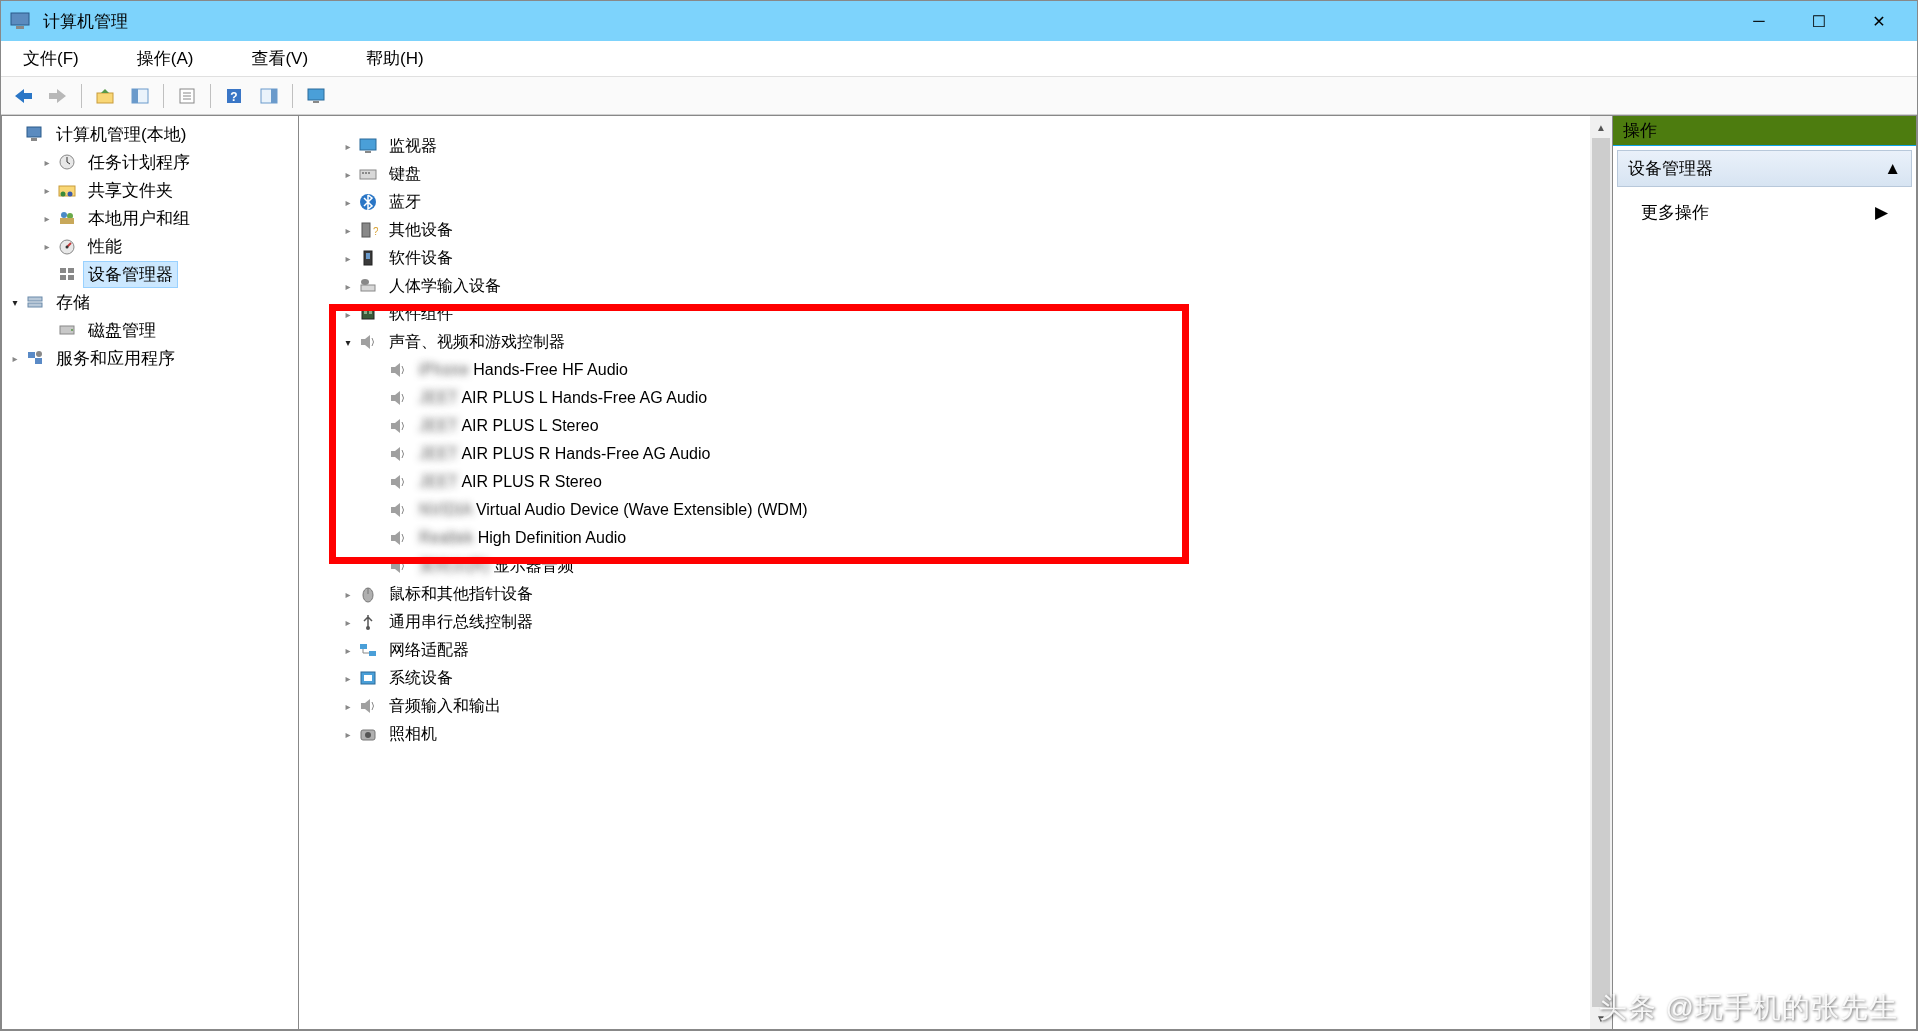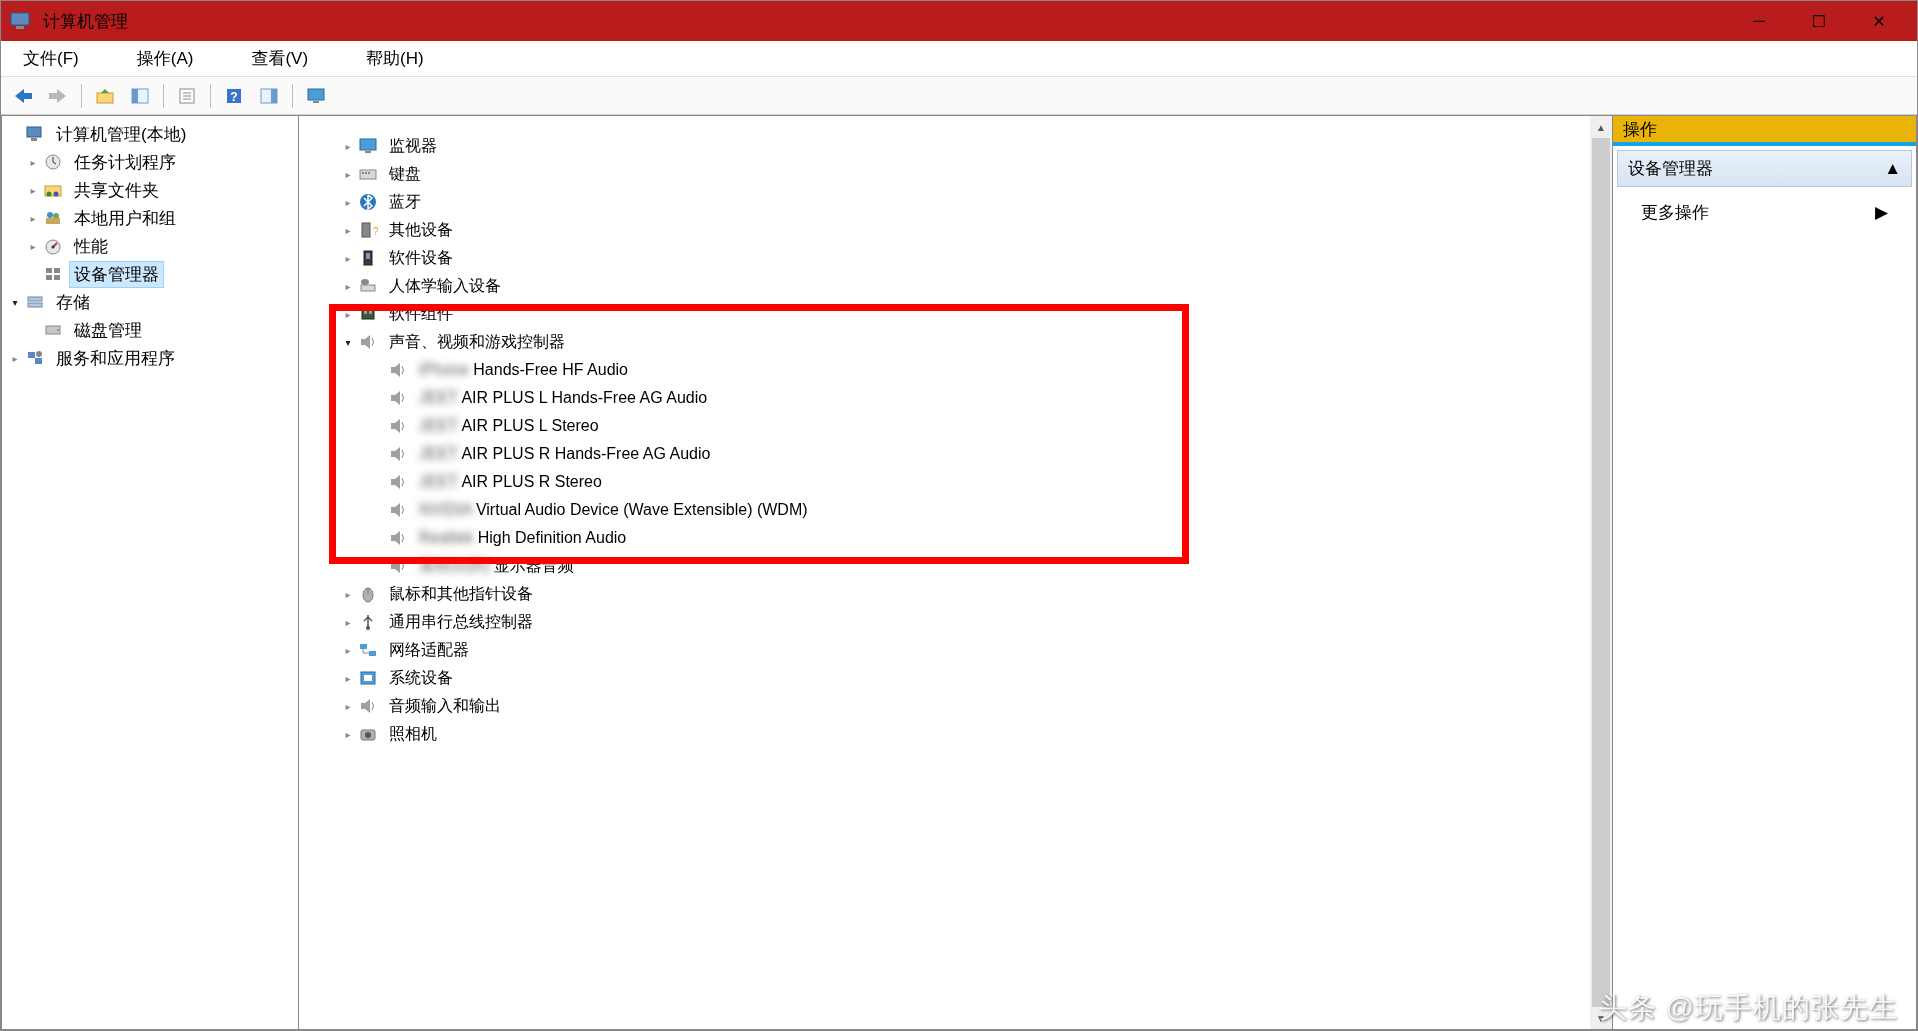--- a/index.html
+++ b/index.html
@@ -1,18 +1,18 @@
 <!DOCTYPE html>
 <html><head>
 <meta charset="utf-8">
 <style>
 * { margin: 0; padding: 0; box-sizing: border-box; }
 body { font-family: "Microsoft YaHei", "Segoe UI", sans-serif; font-size: 16px; background: #fff; overflow: hidden; }
 .window { width: 1918px; height: 1031px; background: #fff; display: flex; flex-direction: column; border: 1px solid #888; }
-.titlebar { height: 40px; display: flex; align-items: center; padding: 0 8px; background: #b91c1c; }
+.titlebar { height: 40px; display: flex; align-items: center; padding: 0 8px; background: #7dd3fc; }
 .titlebar-icon { width: 24px; height: 24px; margin-right: 10px; }
 .titlebar-text { flex: 1; font-size: 17px; }
 .win-controls { display: flex; }
 .win-btn { width: 60px; height: 40px; display: flex; align-items: center; justify-content: center; font-size: 16px; cursor: pointer; }
 .menubar { height: 36px; display: flex; align-items: center; padding: 0 8px; border-bottom: 1px solid #e0e0e0; background: #fff; gap: 30px; }
 .menu-item { padding: 4px 14px; font-size: 17px; cursor: pointer; }
 .toolbar { height: 38px; display: flex; align-items: center; padding: 0 6px; border-bottom: 1px solid #d0d0d0; background: #fafafa; gap: 3px; }
 .tool-btn { width: 32px; height: 28px; display: flex; align-items: center; justify-content: center; border: 1px solid transparent; cursor: pointer; }
 .tool-sep { width: 1px; height: 24px; background: #c0c0c0; margin: 0 4px; }
 .content { flex: 1; display: flex; overflow: hidden; }
@@ -27,24 +27,24 @@
 .tree { padding: 4px 0; font-size: 17px; }
 .tree-row { display: flex; align-items: center; height: 28px; white-space: nowrap; cursor: pointer; padding-left: 4px; }
 .tree-row.selected .label { background: #cce8ff; outline: 1px solid #99d1ff; }
 .tree-row .label { padding: 1px 4px; }
 .expand { width: 18px; height: 18px; display: inline-flex; align-items: center; justify-content: center; font-size: 10px; color: #555; }
 .expand.open::before { content: "▾"; color: #222; }
 .expand.closed::before { content: "▸"; color: #888; }
 .expand.none { visibility: hidden; }
 .node-icon { width: 22px; height: 22px; display: inline-flex; align-items: center; justify-content: center; margin-right: 6px; }
 .indent-0 { padding-left: 4px; }
-.indent-1 { padding-left: 22px; }
+.indent-1 { padding-left: 36px; }
 .dev-indent-0 { padding-left: 40px; }
 .dev-indent-1 { padding-left: 70px; }
-.right-header { height: 30px; background: #eab308; border-bottom: 4px solid #0ea5e9; display: flex; align-items: center; padding: 0 10px; font-size: 17px; }
+.right-header { height: 30px; background: #4d7c0f; border-bottom: 1px solid #0ea5e9; display: flex; align-items: center; padding: 0 10px; font-size: 17px; }
 .right-section { background: linear-gradient(#eaf1fa,#d7e4f2); border: 1px solid #b8c8da; margin: 4px; padding: 6px 10px; font-size: 17px; display: flex; align-items: center; justify-content: space-between; }
 .right-sub { padding: 10px 28px; font-size: 17px; display: flex; align-items: center; justify-content: space-between; cursor: pointer; }
 .highlight-box { position: absolute; border: 7px solid #ff0000; pointer-events: none; }
 .watermark { position: absolute; right: 20px; bottom: 4px; font-size: 28px; color: rgba(255,255,255,0.9); text-shadow: 1px 1px 3px rgba(0,0,0,0.6); font-weight: 500; letter-spacing: 1px; pointer-events: none; }
 .blur-prefix { color: transparent; text-shadow: 0 0 7px rgba(70,70,70,0.9); }
 svg { display: block; }
 </style>
 </head>
 <body>
 

